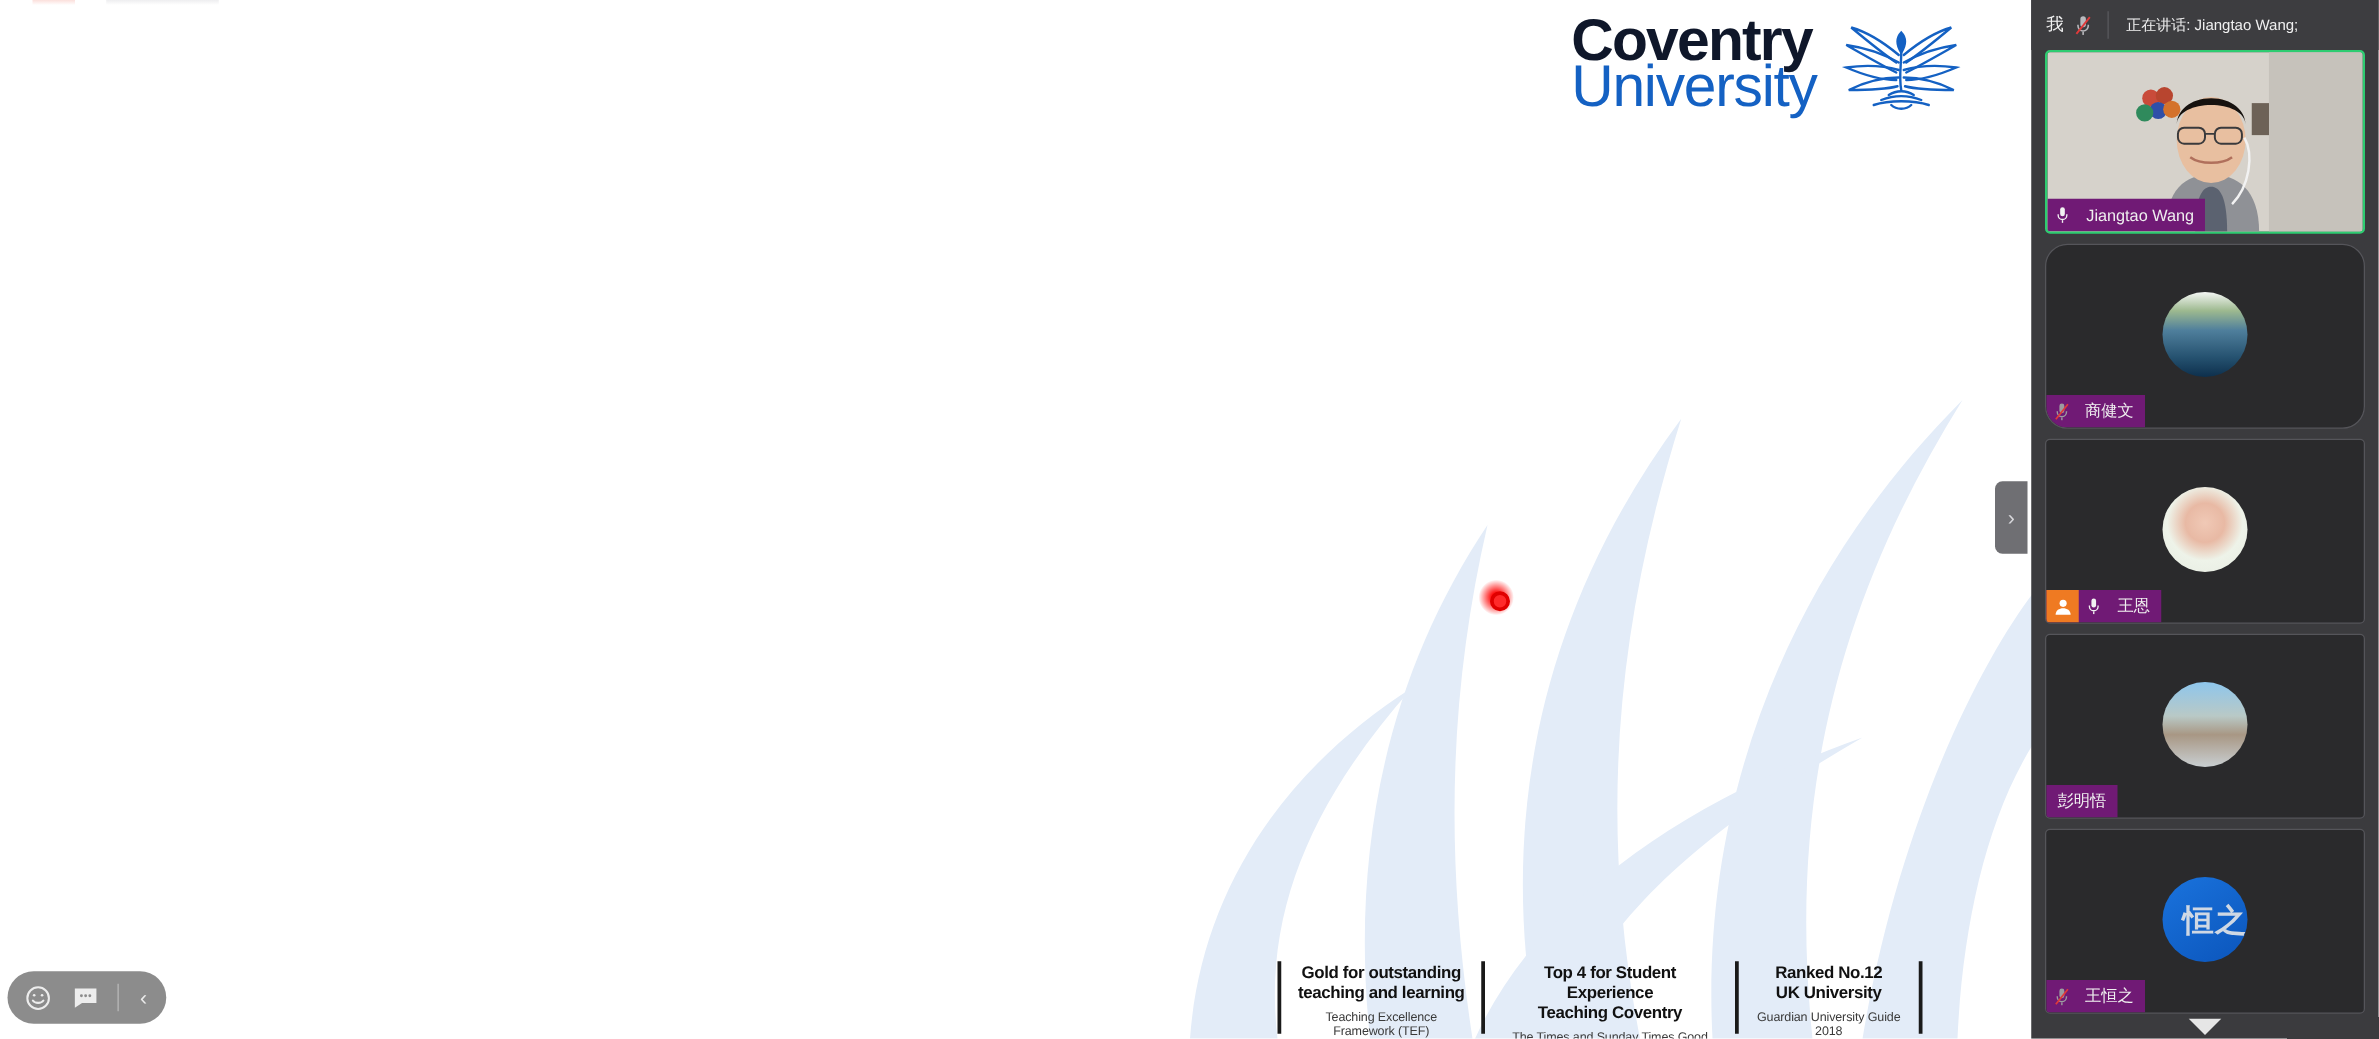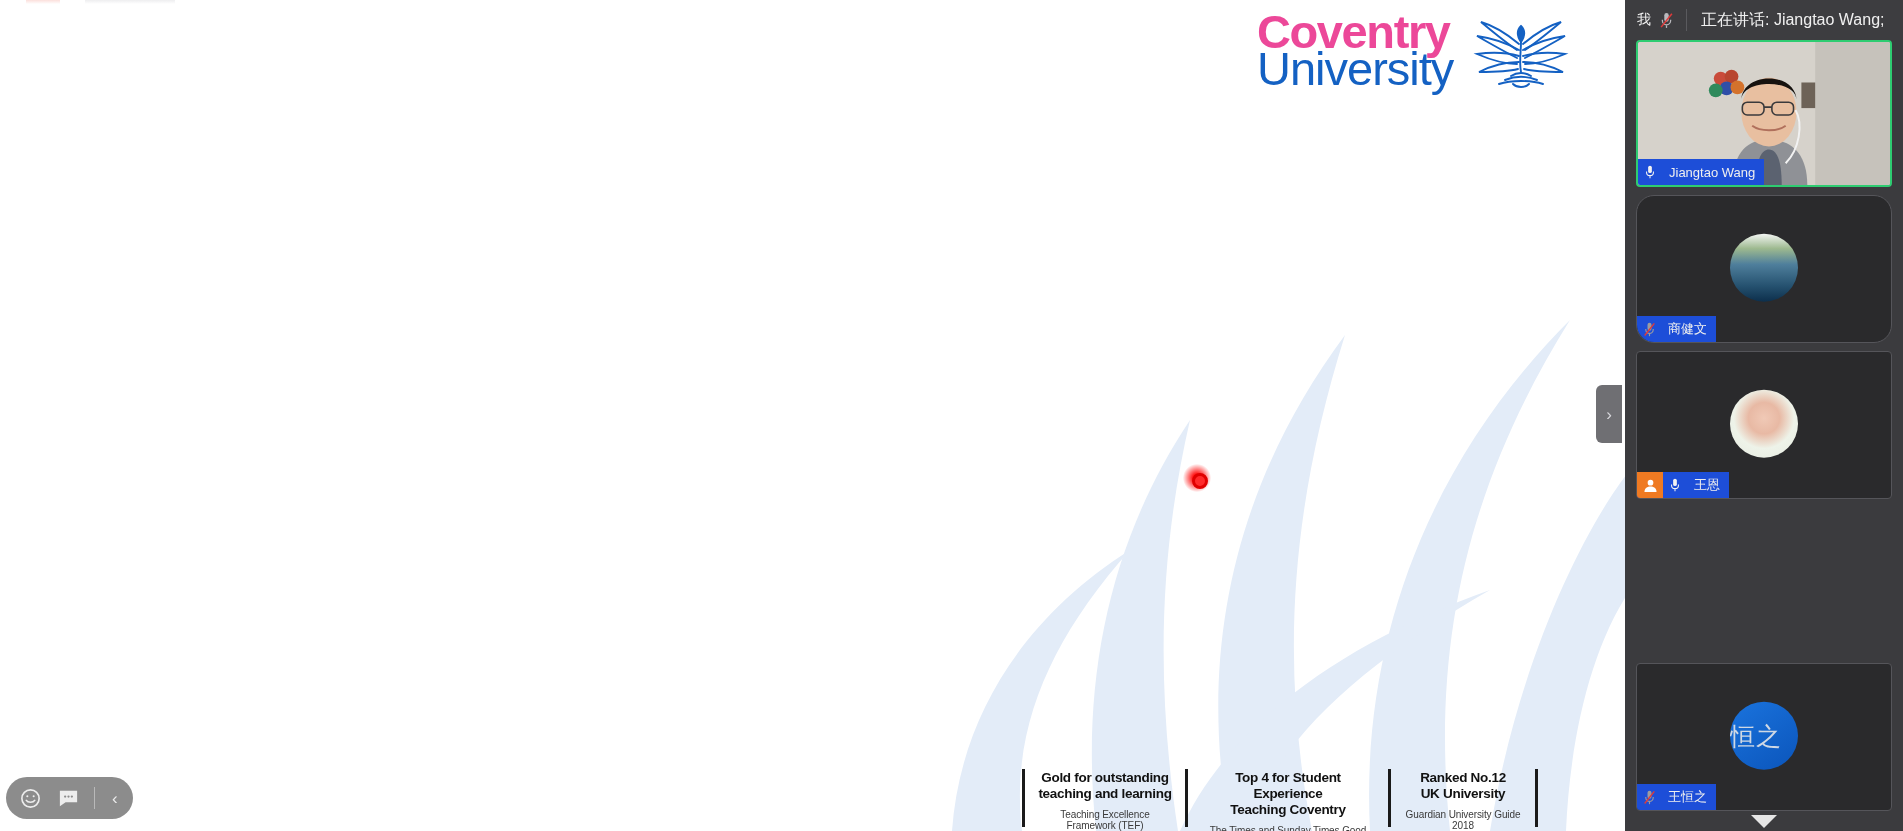--- a/index.html
+++ b/index.html
@@ -28,21 +28,21 @@
 
   
   #deco { position:absolute; right:0; top:120px; width:700px; height:711px; pointer-events:none; }
   #deco svg { display:block; width:100%; height:100%; }
 
   
   #logo { position:absolute; left:1257px; top:8px; width:310px; height:88px; }
   .logo-text { position:absolute; left:0; top:2px; line-height:.92; }
   .logo-line1 {
     font-size:47px; font-weight:700; letter-spacing:-1.4px;
-    color:#ec4899; font-family:"Liberation Sans", sans-serif;
+    color:#0f172a; font-family:"Liberation Sans", sans-serif;
   }
   .logo-line2 {
     font-size:47px; font-weight:300; letter-spacing:-1.0px;
     color:#1461c3; font-family:"Liberation Sans", sans-serif;
     margin-top:-6px;
   }
   #logo-bird { position:absolute; right:-4px; top:6px; width:100px; height:80px; }
 
   
   #title-wrap { position:absolute; left:0; top:250px; width:1300px; text-align:center; }
@@ -130,21 +130,21 @@
     background:#3d3d40;
     display:flex; align-items:center;
   }
   #self-chip {
     display:flex; align-items:center; gap:6px;
     padding:0 10px 0 12px; height:40px;
   }
   #self-label { color:#f2f2f2; font-size:14px; }
   #header-divider { width:1px; height:22px; background:#5a5a5e; }
   #speaking-text {
-    color:#f0f0f0; font-size:16px;
+    color:#f0f0f0; font-size:12px;
     padding-left:14px; white-space:nowrap; overflow:hidden;
   }
 
   
   #tiles { position:absolute; left:0; top:40px; width:278px; height:791px; }
   .tile {
     position:absolute; left:11px; width:256px; height:148px;
     background:#2a2a2c; border:1px solid #55555a; border-radius:4px;
     overflow:hidden;
   }
@@ -157,32 +157,32 @@
 
   
   .avatar {
     position:absolute; left:50%; top:50%;
     transform:translate(-50%,-52%);
     width:68px; height:68px; border-radius:50%;
     overflow:hidden;
   }
   .avatar-initials {
     background:linear-gradient(145deg,#1a73dd,#0b55bb);
-    display:flex; align-items:center; justify-content:flex-start;
-    color:#cfd8e4; font-size:25px; letter-spacing:1px;
+    display:flex; align-items:center; justify-content:flex-end;
+    color:#cfd8e4; font-size:25px; letter-spacing:1px;font-weight:bold;
   }
   .av-lake { background:linear-gradient(180deg,#f4f6f4 0%,#9db98f 22%,#4f7f9c 45%,#24506e 78%,#0d2f4c 100%); }
   .av-baby { background:radial-gradient(circle at 50% 42%, #f0c9b6 0%, #e8b9a4 30%, #eef3e9 58%, #e6ebe1 100%); }
   .av-gate { background:linear-gradient(180deg,#8ec6ec 0%,#b9c9c6 40%,#a89784 62%,#c9cfd2 100%); }
 
   
   .badge {
     position:absolute; left:0; bottom:0;
     height:26px; display:flex; align-items:center;
-    background:#1d4ed8; padding-right:9px;
+    background:#701a75; padding-right:9px;
   }
   .badge-name { color:#efefef; font-size:13px; padding-left:7px; white-space:nowrap; }
   .badge.nopad .badge-name { padding-left:9px; }
   .host-square {
     width:26px; height:26px; background:#ef7a22;
     display:flex; align-items:center; justify-content:center; flex:0 0 auto;
   }
   .mic-cell { width:24px; display:flex; align-items:center; justify-content:center; flex:0 0 auto; }
 
   
@@ -383,20 +383,26 @@
             <svg viewBox="0 0 24 24" width="16" height="16" fill="#f2f2f2">
               <rect x="9.2" y="2.6" width="5.6" height="11" rx="2.8"></rect>
               <path d="M6 11.2 v1 a6 6 0 0 0 12 0 v-1 h-1.6 v1 a4.4 4.4 0 0 1 -8.8 0 v-1 Z"></path>
               <rect x="11.2" y="18.2" width="1.6" height="3.2"></rect>
             </svg>
           </span>
           <span class="badge-name">王恩</span>
         </div>
       </div>
 
+      <div class="tile tile-4">
+        <div class="avatar av-gate"></div>
+        <div class="badge nopad">
+          <span class="badge-name">彭明悟</span>
+        </div>
+      </div>
 
       <div class="tile tile-5">
         <div class="avatar avatar-initials">
           <span>恒之</span>
         </div>
         <div class="badge">
           <span class="mic-cell">
             <svg viewBox="0 0 24 24" width="17" height="17">
               <g fill="#9c9ca0">
                 <rect x="9.2" y="2.6" width="5.6" height="11" rx="2.8"></rect>

